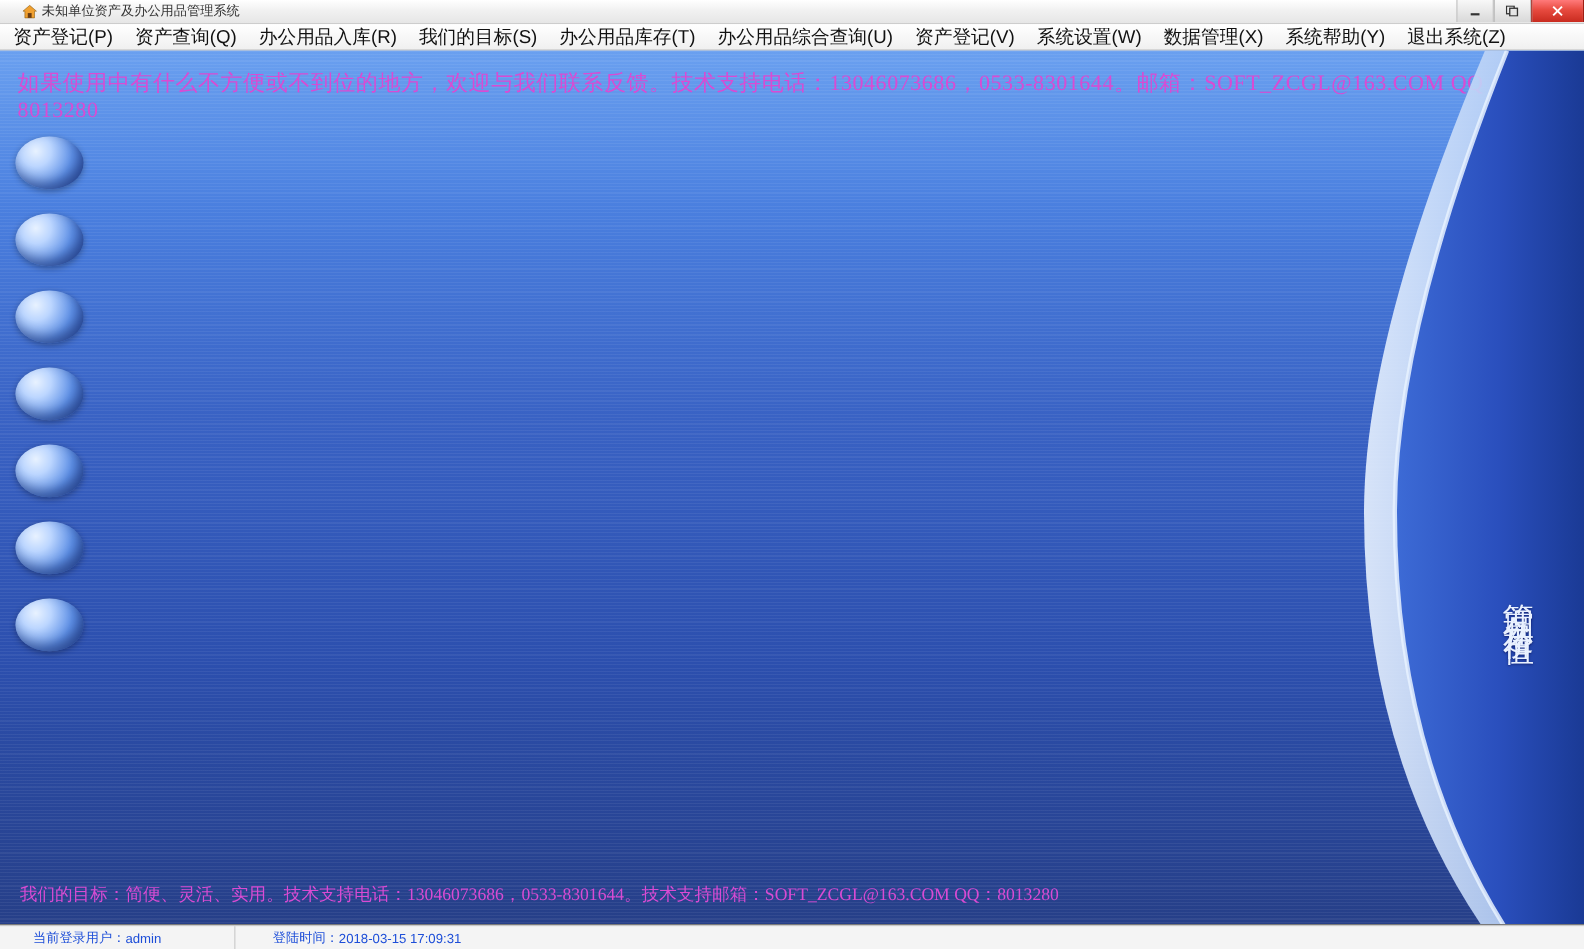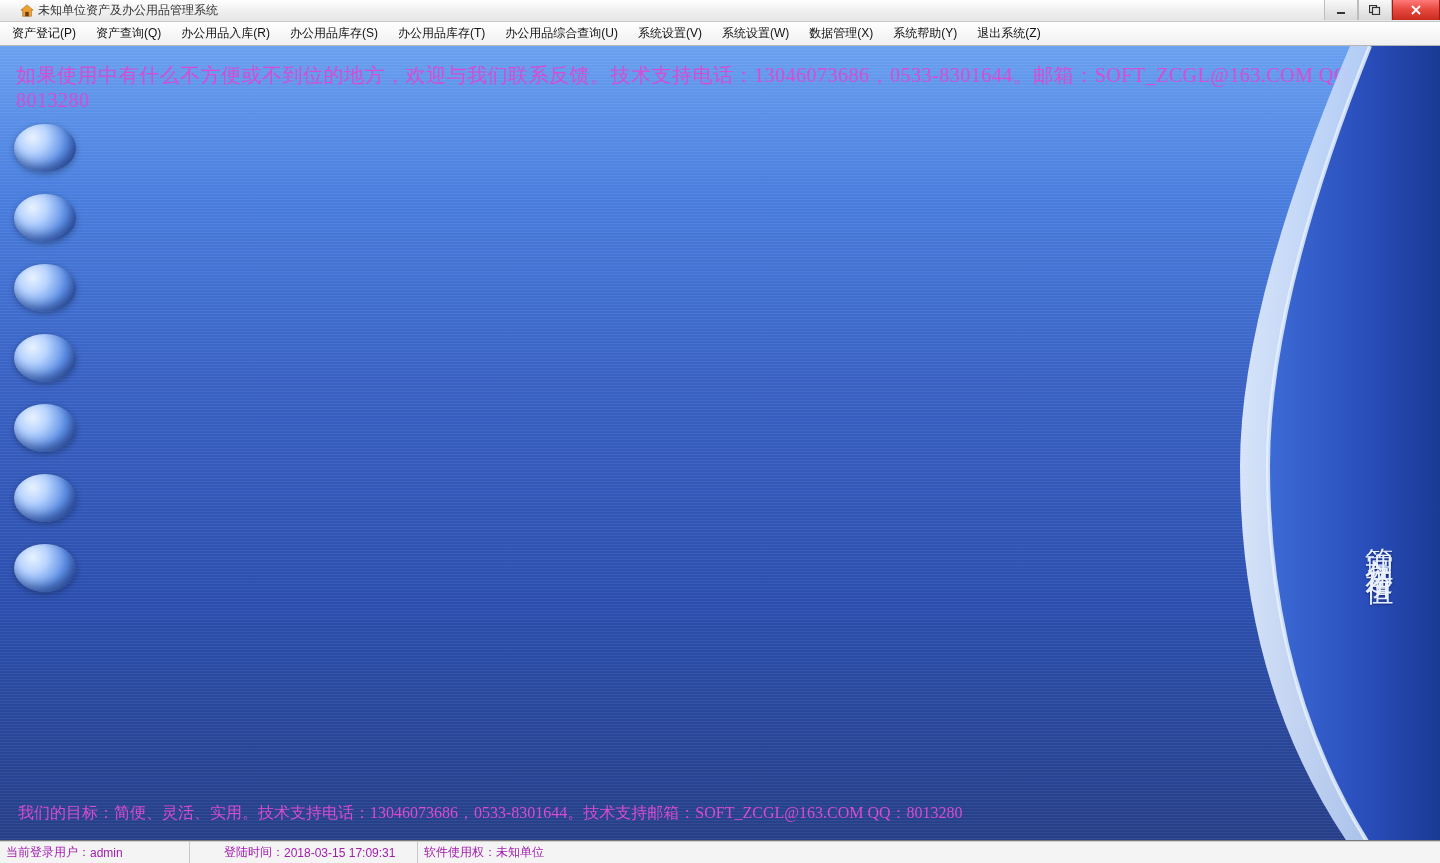--- a/index.html
+++ b/index.html
@@ -26,21 +26,21 @@
 .titlebar .ctrlbtn.close {
   width: 48px;
   background: linear-gradient(to bottom,#ff7a7a 0%, #e74a3f 45%, #c92b1f 100%);
   color: #fff; border-color:#a01c12;
 }
 
 
 .menubar {
   height: 24px; background: linear-gradient(to bottom,#fff 0%, #f0f0f0 100%);
   border-bottom: 1px solid #b5b5b5;
-  display:flex; align-items:center; font-size:12px; color:#111; padding: 0 2px;
+  display:flex; align-items:center; font-size:17px; color:#111; padding: 0 2px;
 }
 .menubar .menuitem { padding: 2px 10px; white-space:nowrap; }
 
 
 .workspace {
   position: relative;
   height: 795px; 
   background:
     linear-gradient(to bottom, rgba(255,255,255,0) 0%, rgba(255,255,255,0) 100%),
     repeating-linear-gradient(to bottom,
@@ -87,21 +87,21 @@
 .vtext {
   position:absolute; right:42px; top:480px;
   color:#e9f1ff; font-size:28px; font-family:"KaiTi","FangSong",serif;
   writing-mode: vertical-rl; text-orientation: upright; letter-spacing:6px;
   text-shadow: 0 1px 2px rgba(0,0,60,0.5);
 }
 
 
 .statusbar {
   height: 22px; background:#f4f4f4; border-top:1px solid #d0d0d0;
-  display:flex; align-items:stretch; font-size:12px; color:#a21caf;
+  display:flex; align-items:stretch; font-size:12px; color:#1d4ed8;padding-left:24px;
 }
 .statusbar .cell {
   border-right:1px solid #c8c8c8; padding:3px 6px; display:flex; align-items:center;
 }
 .statusbar .cell:last-child{border-right:none;}
 .c1{width:190px;} .c2{width:200px;margin-left:28px;} .c3{flex:0 0 390px;} .c4{flex:1;}
 
 </style>
 </head>
 <body>
@@ -133,24 +133,24 @@
           <path d="M2 1 L10 9 M10 1 L2 9" stroke="#fff" stroke-width="1.8"></path>
         </svg>
     </div>
   </div>
 </div>
 
 <div class="menubar">
   <div class="menuitem">资产登记(P)</div>
   <div class="menuitem">资产查询(Q)</div>
   <div class="menuitem">办公用品入库(R)</div>
-  <div class="menuitem">办公用品库存(S)</div>
+  <div class="menuitem">我们的目标(S)</div>
   <div class="menuitem">办公用品库存(T)</div>
   <div class="menuitem">办公用品综合查询(U)</div>
-  <div class="menuitem">系统设置(V)</div>
+  <div class="menuitem">资产登记(V)</div>
   <div class="menuitem">系统设置(W)</div>
   <div class="menuitem">数据管理(X)</div>
   <div class="menuitem">系统帮助(Y)</div>
   <div class="menuitem">退出系统(Z)</div>
 </div>
 
 <div class="workspace">
 
   <div class="topmsg">如果使用中有什么不方便或不到位的地方，欢迎与我们联系反馈。技术支持电话：13046073686，0533-8301644。邮箱：SOFT_ZCGL@163.COM QQ：8013280</div>
   <div class="freelabel">免费版</div>
@@ -191,17 +191,13 @@
 
 <div class="statusbar">
   <div class="cell c1">
     <span>当前登录用户：</span>
     <span>admin</span>
   </div>
   <div class="cell c2">
     <span>登陆时间：</span>
     <span>2018-03-15 17:09:31</span>
   </div>
-  <div class="cell c3">
-    <span>软件使用权：</span>
-    <span>未知单位</span>
-  </div>
 </div>
 
 </body></html>

